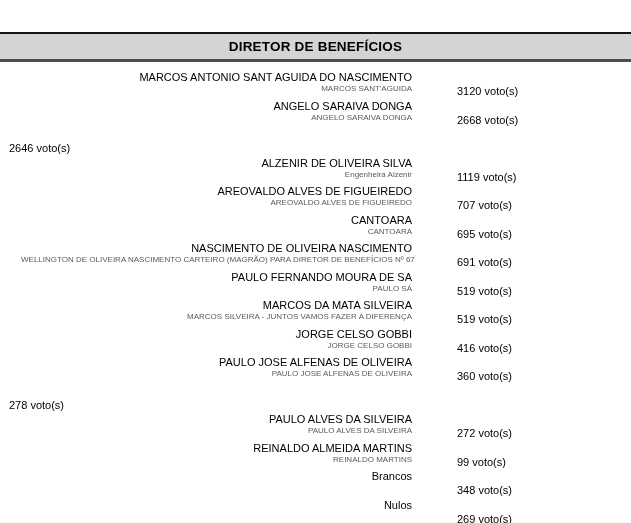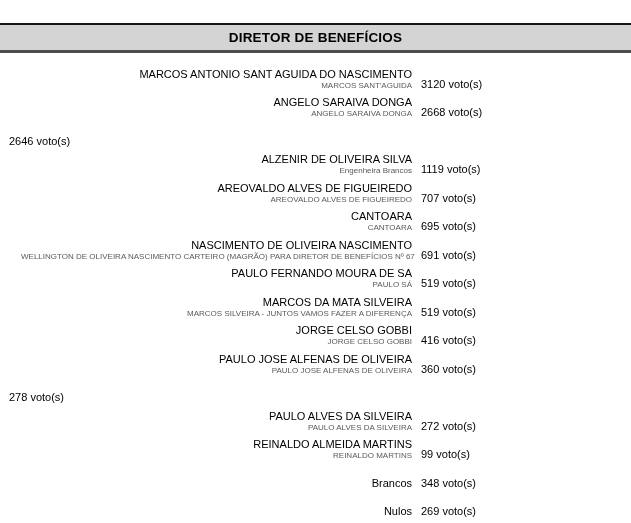--- a/index.html
+++ b/index.html
@@ -8,39 +8,40 @@
     background: #ffffff;
     font-family: "Liberation Sans", sans-serif;
   }
   body {
     width: 631px;
     height: 523px;
     overflow: hidden;
     position: relative;
   }
   .section-header {
-    margin-top: 23px;
+    margin-top: 32px;
     height: 25px;
     line-height: 25px;
     background: #d4d4d4;
     border-top: 2px solid #151515;
     border-bottom: 3px solid #4d4d4d;
     text-align: center;
     font-size: 13.5px;
     font-weight: bold;
     color: #000000;
     letter-spacing: 0.2px;
   }
   .results-list {
     padding-top: 9px;
   }
   .row {
     display: flex;
-    align-items: flex-end;
+    align-items: flex-start;
     height: 28.5px;
+    gap: 36px;
   }
   .names {
     width: 412px;
     text-align: right;
   }
   .cand-name {
     font-size: 11px;
     line-height: 13px;
     color: #000000;
     white-space: nowrap;
@@ -82,21 +83,21 @@
           <div class="cand-subtitle">ANGELO SARAIVA DONGA</div>
         </div>
         <div class="votes">2668 voto(s)</div>
       </div>
       <div class="row">
         <div class="votes">2646 voto(s)</div>
       </div>
       <div class="row">
         <div class="names">
           <div class="cand-name">ALZENIR DE OLIVEIRA SILVA</div>
-          <div class="cand-subtitle">Engenheira Brancos</div>
+          <div class="cand-subtitle">Engenheira Alzenir</div>
         </div>
         <div class="votes">1119 voto(s)</div>
       </div>
       <div class="row">
         <div class="names">
           <div class="cand-name">AREOVALDO ALVES DE FIGUEIREDO</div>
           <div class="cand-subtitle">AREOVALDO ALVES DE FIGUEIREDO</div>
         </div>
         <div class="votes">707 voto(s)</div>
       </div>

